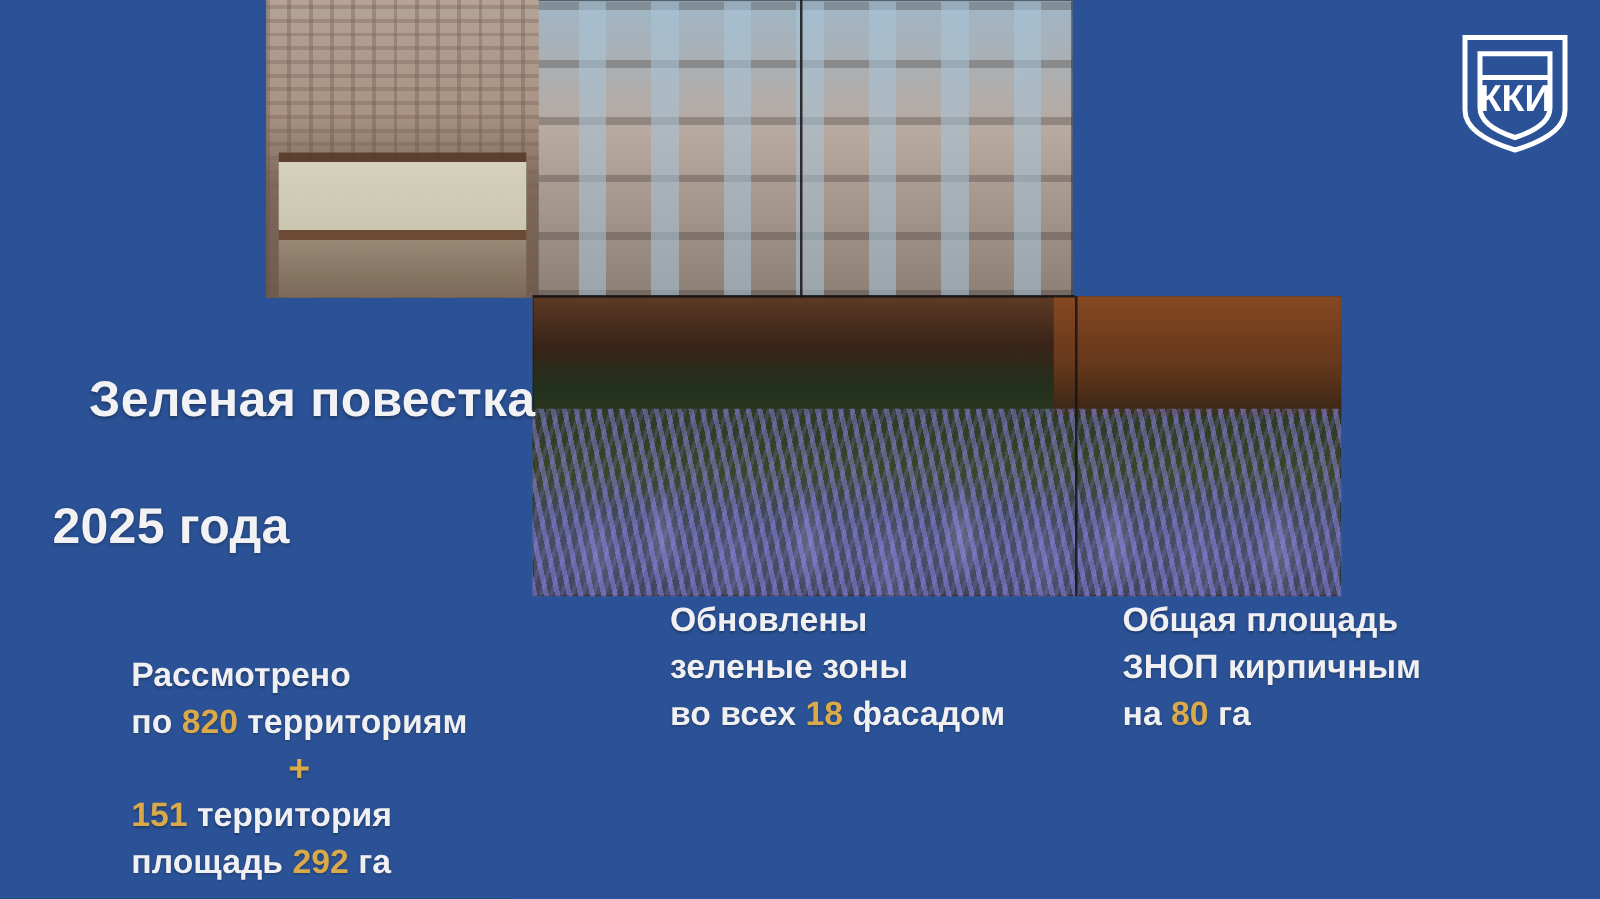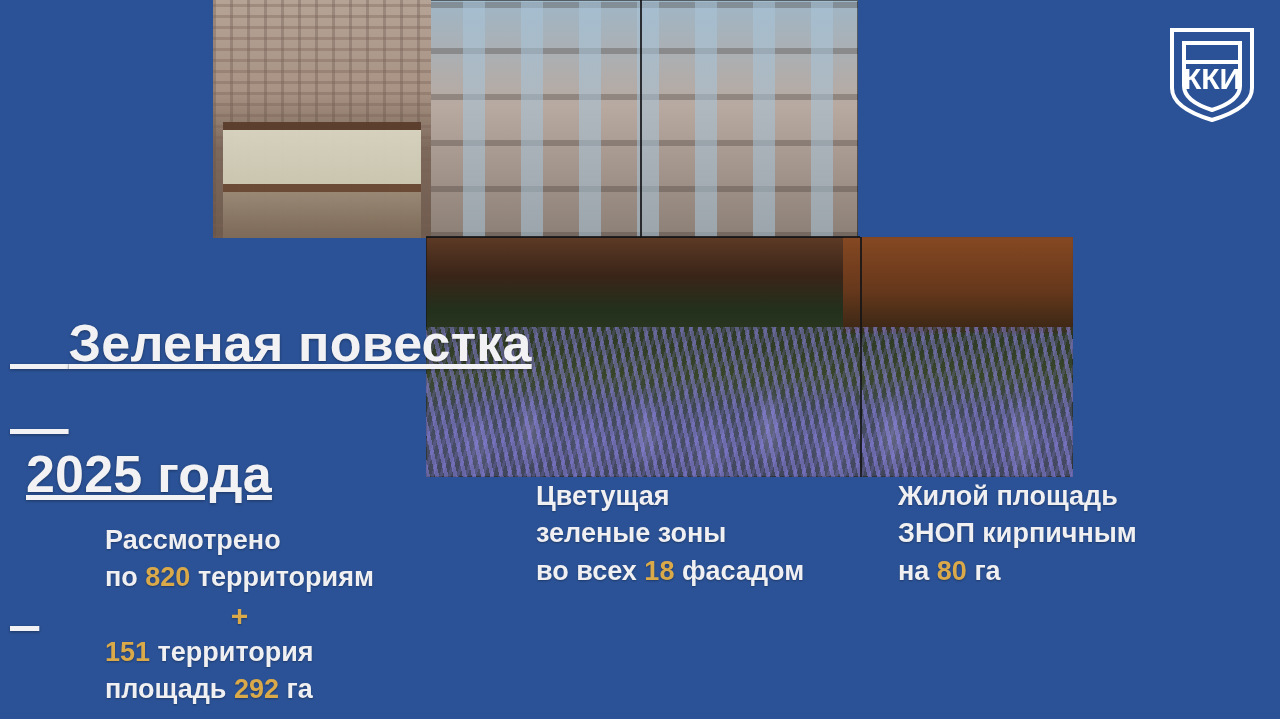--- a/index.html
+++ b/index.html
@@ -130,30 +130,29 @@
 
   
   .divider { position: absolute; background: rgba(20,20,22,0.85); }
   .div-v-top    { left: 640px; top: 0px;   width: 2px; height: 238px; }
   .div-v-bottom { left: 860px; top: 237px; width: 2px; height: 240px; }
   .div-h        { left: 426px; top: 236px; width: 434px; height: 2px; }
 
   
   .title {
     position: absolute;
-    left: 10px;
+    left: 26px;
     top: 245px;
     color: #f2f2f4;
-    font-size: 52px;
+    font-size: 40px;
     font-weight: bold;
     line-height: 1.26;
     letter-spacing: 0.2px;
     text-shadow: 0 1px 3px rgba(0,0,0,0.35);
     white-space: pre;
-    text-decoration: underline;
   }
   .title .line2 { padding-left: 16px; display: block; }
 
   
   .stat {
     position: absolute;
     color: #f0f0f2;
     font-size: 27px;
     font-weight: bold;
     line-height: 1.38;
@@ -209,29 +208,29 @@
     <div class="plus">+</div>
     <div>
       <span class="num">151</span><span> территория</span>
     </div>
     <div>
       <span>площадь </span><span class="num">292</span><span> га</span>
     </div>
   </div>
 
   <div class="stat stat-middle">
-    <div>Цветущая</div>
+    <div>Обновлены</div>
     <div>зеленые зоны</div>
     <div>
       <span>во всех </span><span class="num">18</span><span> фасадом</span>
     </div>
   </div>
 
   <div class="stat stat-right">
-    <div>Жилой площадь</div>
+    <div>Общая площадь</div>
     <div>ЗНОП кирпичным</div>
     <div>
       <span>на </span><span class="num">80</span><span> га</span>
     </div>
   </div>
 
   <svg class="logo" viewBox="0 0 88 98">
     <path d="M4 4 H84 V62 Q84 82 44 94 Q4 82 4 62 Z" fill="none" stroke="#ffffff" stroke-width="4"></path>
     <path d="M16 17 H72 V60 Q72 75 44 84 Q16 75 16 60 Z" fill="none" stroke="#ffffff" stroke-width="4"></path>
     <line x1="16" y1="36" x2="72" y2="36" stroke="#ffffff" stroke-width="4"></line>

